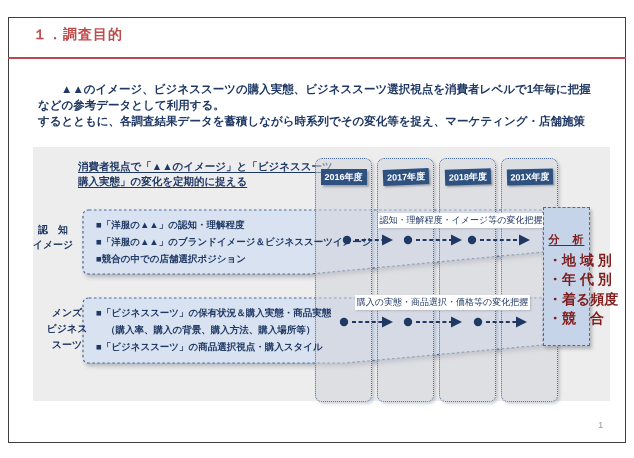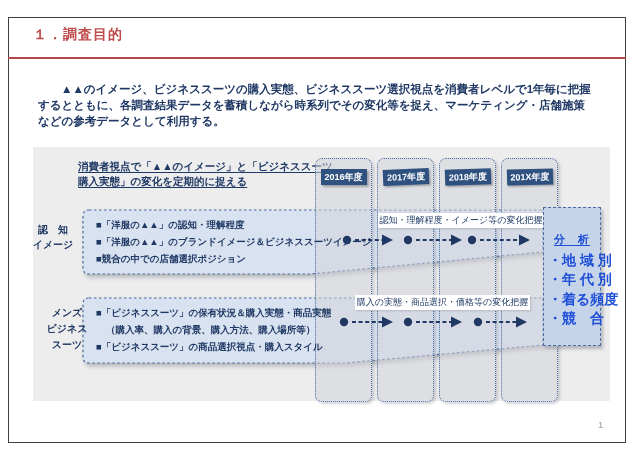--- a/index.html
+++ b/index.html
@@ -29,40 +29,40 @@
   .rowlabel1{left:30px;top:222px;width:46px;line-height:15px;}
   .rowlabel2{left:42px;top:305px;width:50px;line-height:16px;}
   .bullets{position:absolute;z-index:4;font-size:9.5px;font-weight:bold;color:#1f3864;line-height:17px;white-space:nowrap;}
   .bullets1{left:96px;top:216px;}
   .bullets2{left:96px;top:304px;}
   .bullets .indent{padding-left:10px;}
   .callout{position:absolute;z-index:4;background:#ffffff;color:#1f3864;font-size:9px;text-align:center;
            white-space:nowrap;box-shadow:1px 1px 2px rgba(120,120,130,0.35);}
   .callout1{left:362px;top:213px;width:166px;height:15px;line-height:15px;margin-left:16px;}
   .callout2{left:355px;top:295px;width:175px;height:15px;line-height:15px;}
-  .analysis{position:absolute;z-index:5;left:543px;top:207px;width:58px;height:139px;background:#c6d4ea;
+  .analysis{position:absolute;z-index:5;left:543px;top:207px;width:47px;height:139px;background:#c6d4ea;
             border:1.5px dashed #4a6aa0;box-shadow:2px 3px 3px rgba(110,115,125,0.45);
-            color:#1d4ed8;font-weight:bold;box-sizing:border-box;}
+            color:#7f1d1d;font-weight:bold;box-sizing:border-box;}
   .analysis .a-title{margin-top:24px;text-align:center;font-size:11px;text-decoration:underline;text-underline-offset:2px;letter-spacing:1px;}
   .analysis .a-item{margin-top:5.5px;padding-left:4px;font-size:14px;line-height:14px;white-space:nowrap;}
   .pagenum{position:absolute;left:598px;top:419px;font-size:9.5px;color:#9a9a9a;}
 </style>
 </head>
 <body>
 
 <div id="slide">
   <div class="frame"></div>
 
   <div class="title">１．調査目的</div>
   <div class="red-line"></div>
 
   <div class="intro">
     <div class="first">▲▲のイメージ、ビジネススーツの購入実態、ビジネススーツ選択視点を消費者レベルで1年毎に把握</div>
+    <div>などの参考データとして利用する。</div>
     <div>するとともに、各調査結果データを蓄積しながら時系列でその変化等を捉え、マーケティング・店舗施策</div>
-    <div>などの参考データとして利用する。</div>
   </div>
 
   <div class="panel"></div>
 
   <svg class="shapes" width="577" height="254" viewBox="0 0 577 254">
     <path d="M 56 63 H 510 V 105 L 277 127 H 56 Q 50 127 50 121 V 69 Q 50 63 56 63 Z" fill="#d9e2f0" stroke="#4a6aa0" stroke-width="1.2" stroke-dasharray="2.5 2.5"></path>
     <path d="M 56 151 H 510 V 198 L 312 216 H 56 Q 50 216 50 210 V 157 Q 50 151 56 151 Z" fill="#d9e2f0" stroke="#4a6aa0" stroke-width="1.2" stroke-dasharray="2.5 2.5"></path>
   </svg>
 
   <div class="col col1">

